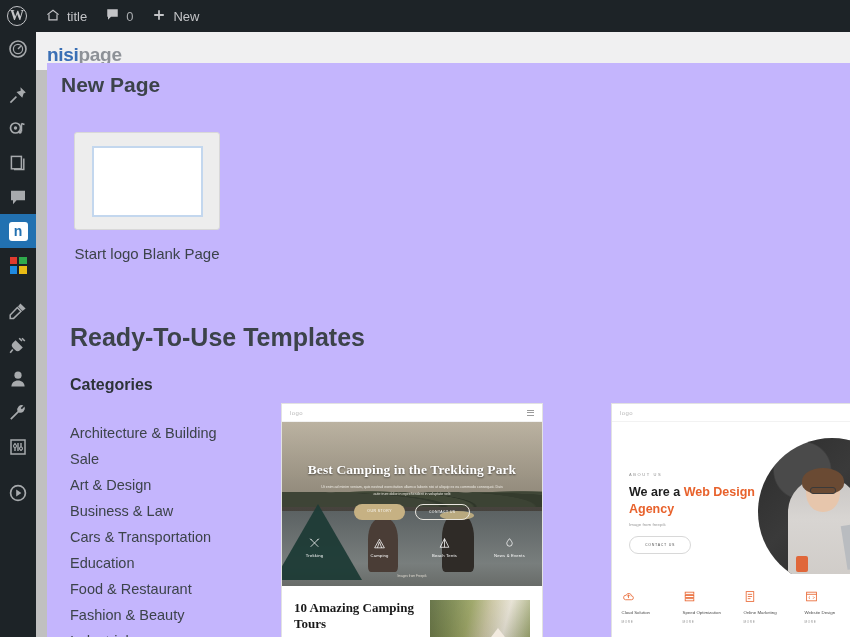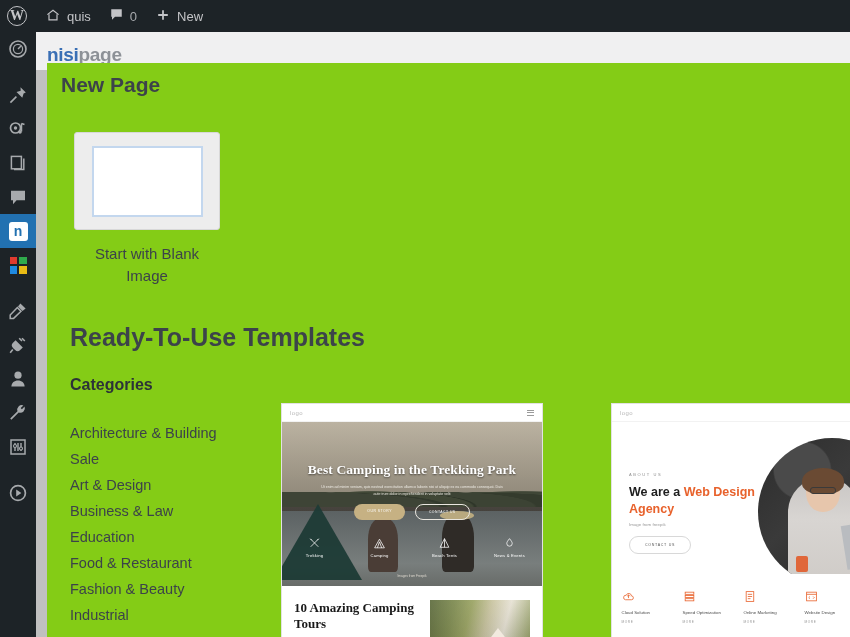--- a/index.html
+++ b/index.html
@@ -88,21 +88,21 @@
     letter-spacing: -0.3px;
     font-family: "Liberation Sans", sans-serif;
   }
   .np-logo .a { color: #3a6fb5; }
   .np-logo .b { color: #8d9197; margin-top: 16px; }
 
   
   .content {
     position: absolute; left: 47px; top: 63px;
     width: 803px; height: 574px;
-    background: #84cc16;
+    background: #c4b5fd;
     overflow: hidden;
   }
   .page-title {
     position: absolute; left: 14px; top: 10px;
     font-size: 21px; font-weight: bold; color: #3c434a;
   }
 
   
   .blank-wrap { position: absolute; left: 27px; top: 69px; width: 146px; }
   .blank-card {
@@ -339,21 +339,21 @@
     <div class="ab-item ab-logo">
       <span class="wp-circle">W</span>
     </div>
     <div class="ab-item">
       <span>
         <svg width="16" height="16" viewBox="0 0 20 20" fill="none" stroke="#c3c4c7" stroke-width="1.5">
           <path d="M3 9.5L10 4l7 5.5"></path>
             <path d="M5 9v7h10V9"></path>
         </svg>
       </span>
-      <span>quis</span>
+      <span>title</span>
     </div>
     <div class="ab-item">
       <span>
         <svg width="15" height="15" viewBox="0 0 20 20" fill="#c3c4c7">
           <path d="M3 3h14v10H8l-4 4v-4H3z"></path>
         </svg>
       </span>
       <span class="ab-count">0</span>
     </div>
     <div class="ab-item">
@@ -467,31 +467,32 @@
   </div>
 
   <div class="content">
 
     <div class="page-title">New Page</div>
 
     <div class="blank-wrap">
       <div class="blank-card">
         <div class="blank-inner"></div>
       </div>
-      <div class="blank-label">Start with Blank Image</div>
+      <div class="blank-label">Start logo Blank Page</div>
     </div>
 
     <div class="rtu-title">Ready-To-Use Templates</div>
     <div class="cat-title">Categories</div>
 
     <ul class="cat-list">
       <li>Architecture &amp; Building</li>
       <li>Sale</li>
       <li>Art &amp; Design</li>
       <li>Business &amp; Law</li>
+      <li>Cars &amp; Transportation</li>
       <li>Education</li>
       <li>Food &amp; Restaurant</li>
       <li>Fashion &amp; Beauty</li>
       <li>Industrial</li>
     </ul>
 
     <div class="tpl tpl-1">
       <div class="tpl-bar">
         <span class="tpl-logo">logo</span>
         <span class="burger">

